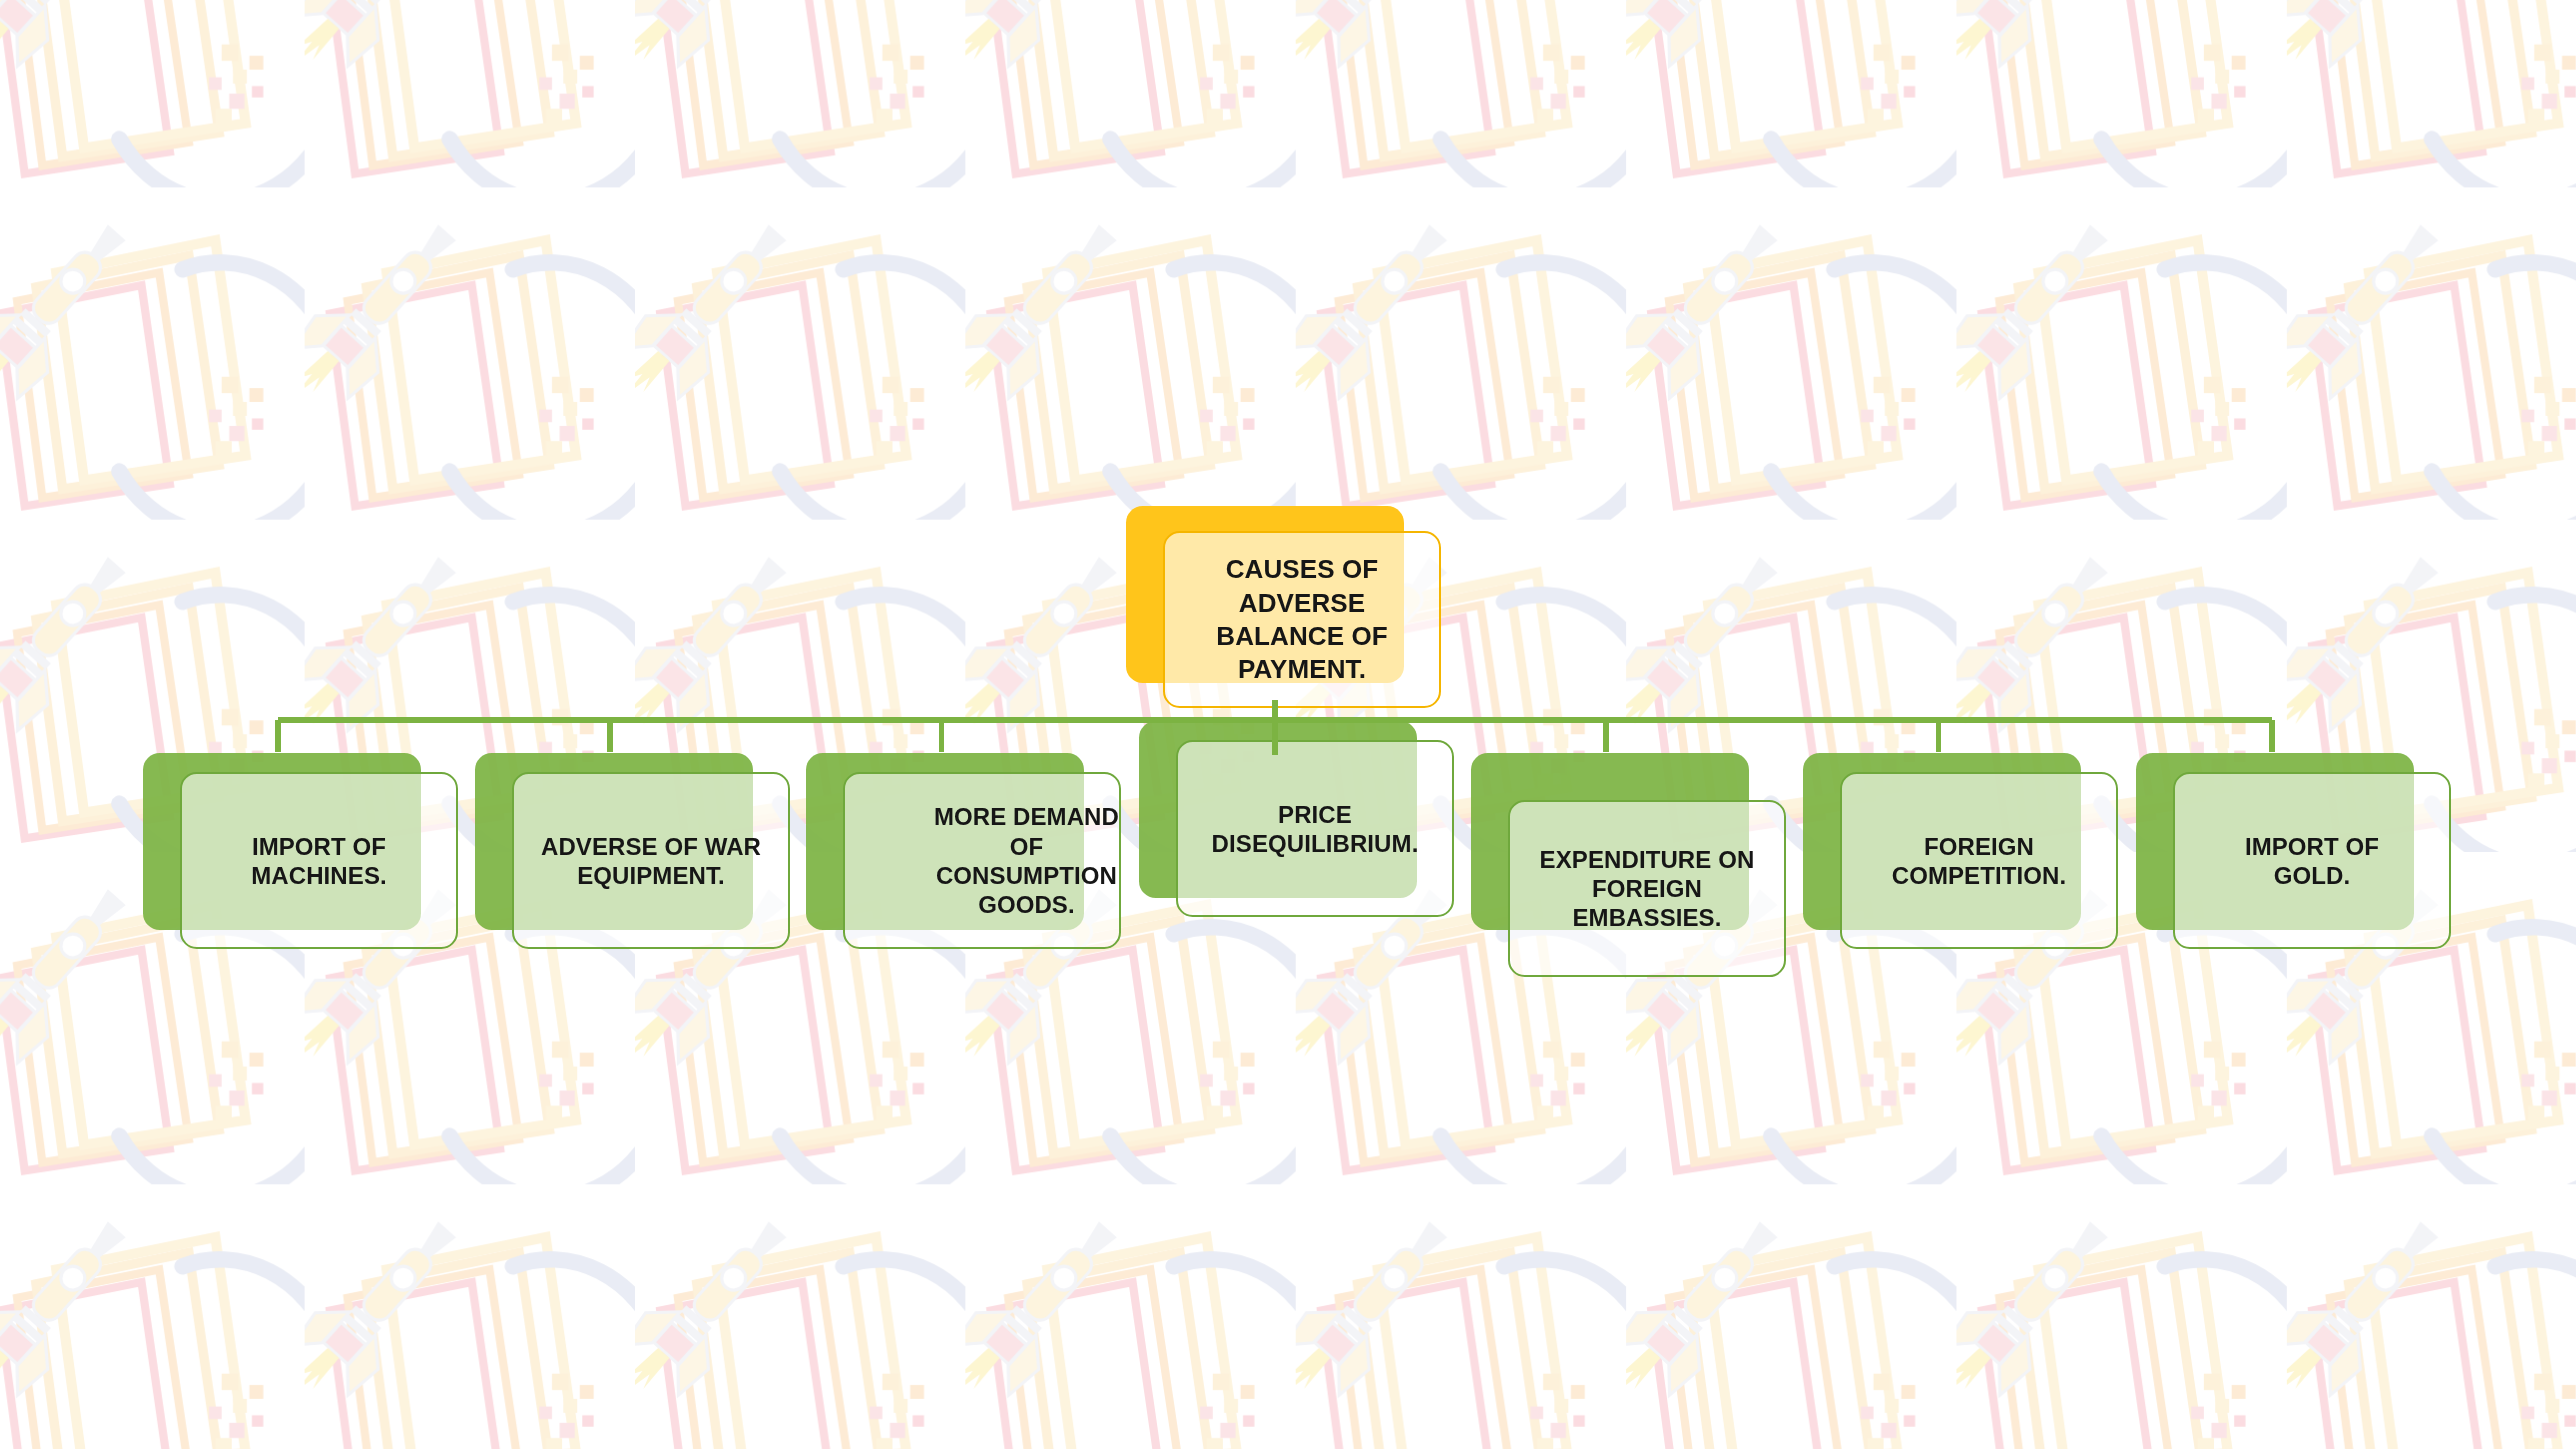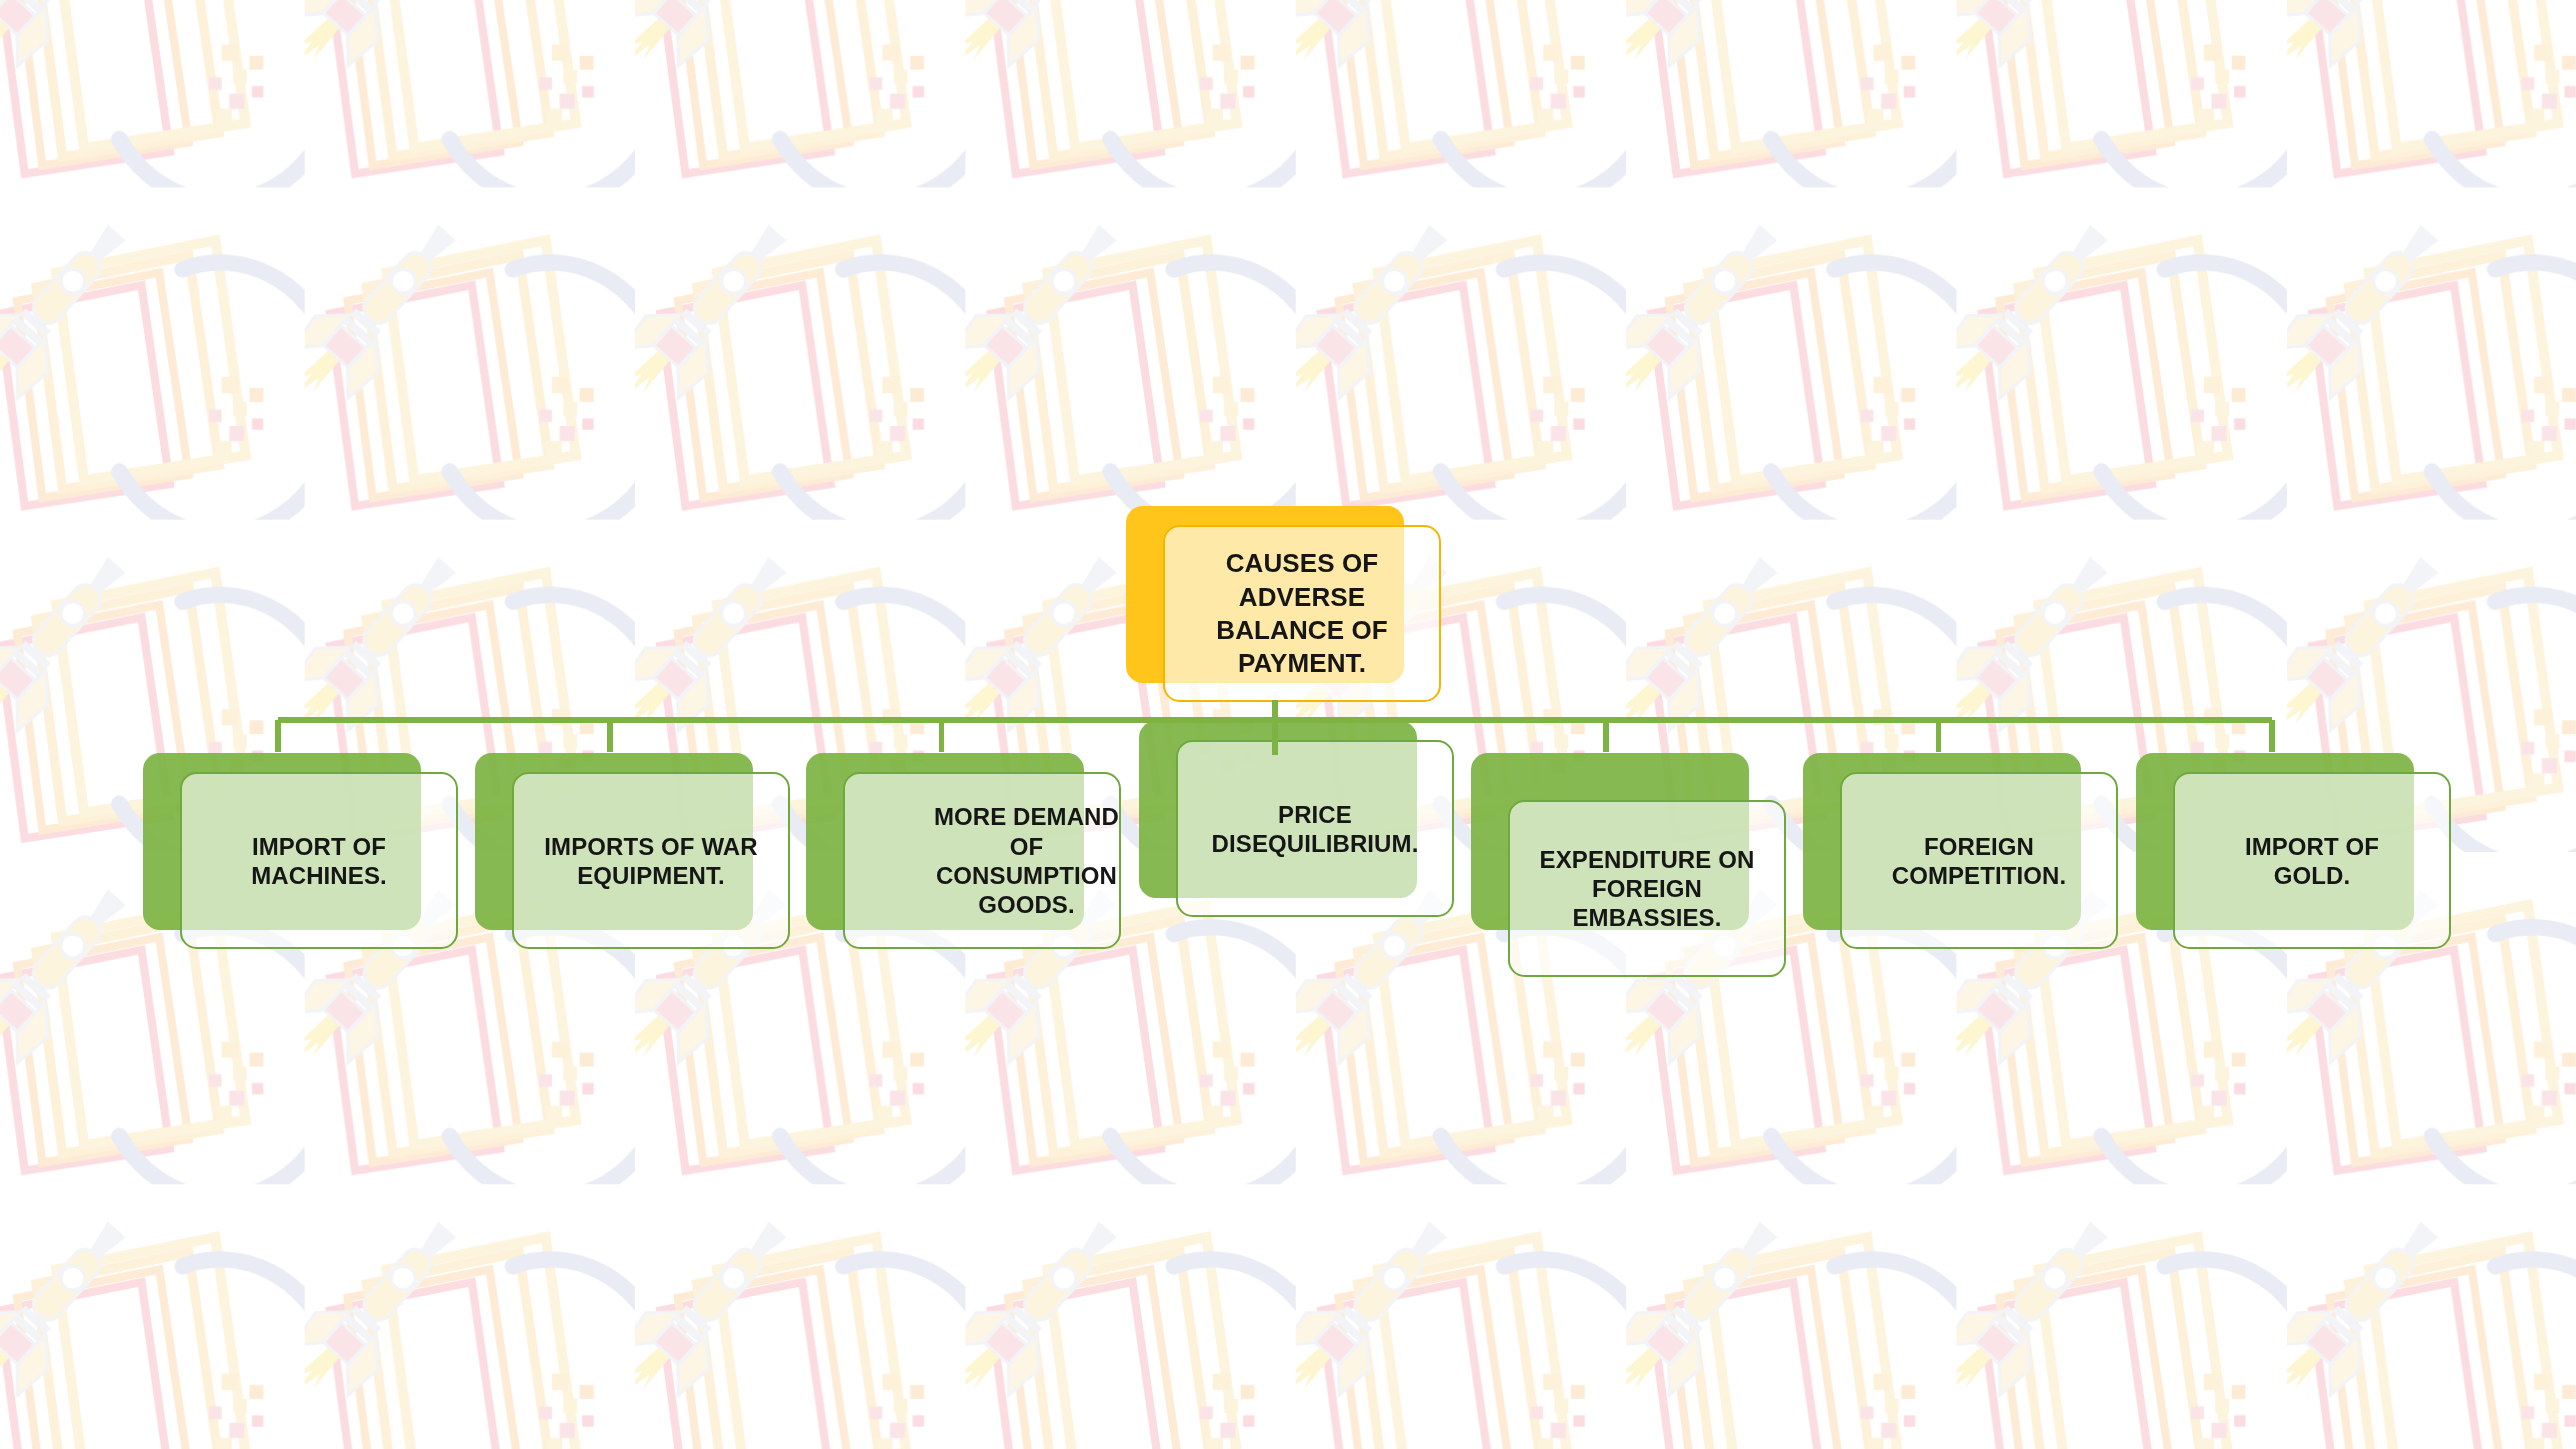--- a/index.html
+++ b/index.html
@@ -70,20 +70,21 @@
     line-height: 1.20;
   }
 
   
   .node-root .node-shadow {
     background: #FFC51B;
   }
   .node-root .node-card {
     background: rgba(255,255,255,0.62);
     border: 2.6px solid #F5B500;
+    margin-top: 6px;
   }
   .node-root .node-label {
     font-size: 26px;
     line-height: 1.28;
   }
 
   
   .node-child .node-shadow {
     background: #7CB342;
     opacity: 0.92;
@@ -184,21 +185,21 @@
     <div class="node-shadow" style="left:0px; top:0px; width:278px; height:177px;"></div>
     <div class="node-card" style="left:37px; top:19.3px; width:278px; height:177px;">
       <span class="node-label">IMPORT OF
 MACHINES.</span>
     </div>
   </div>
 
   <div class="node node-child" style="left:475px; top:753px; width:316px; height:196px;">
     <div class="node-shadow" style="left:0px; top:0px; width:278px; height:177px;"></div>
     <div class="node-card" style="left:37px; top:19.3px; width:278px; height:177px;">
-      <span class="node-label">IMPORTS OF WAR
+      <span class="node-label">ADVERSE OF WAR
 EQUIPMENT.</span>
     </div>
   </div>
 
   <div class="node node-child" style="left:806px; top:753px; width:316px; height:196px;">
     <div class="node-shadow" style="left:0px; top:0px; width:278px; height:177px;"></div>
     <div class="node-card" style="left:37px; top:19.3px; width:278px; height:177px;justify-content:flex-end;">
       <span class="node-label">MORE DEMAND
 OF
 CONSUMPTION

